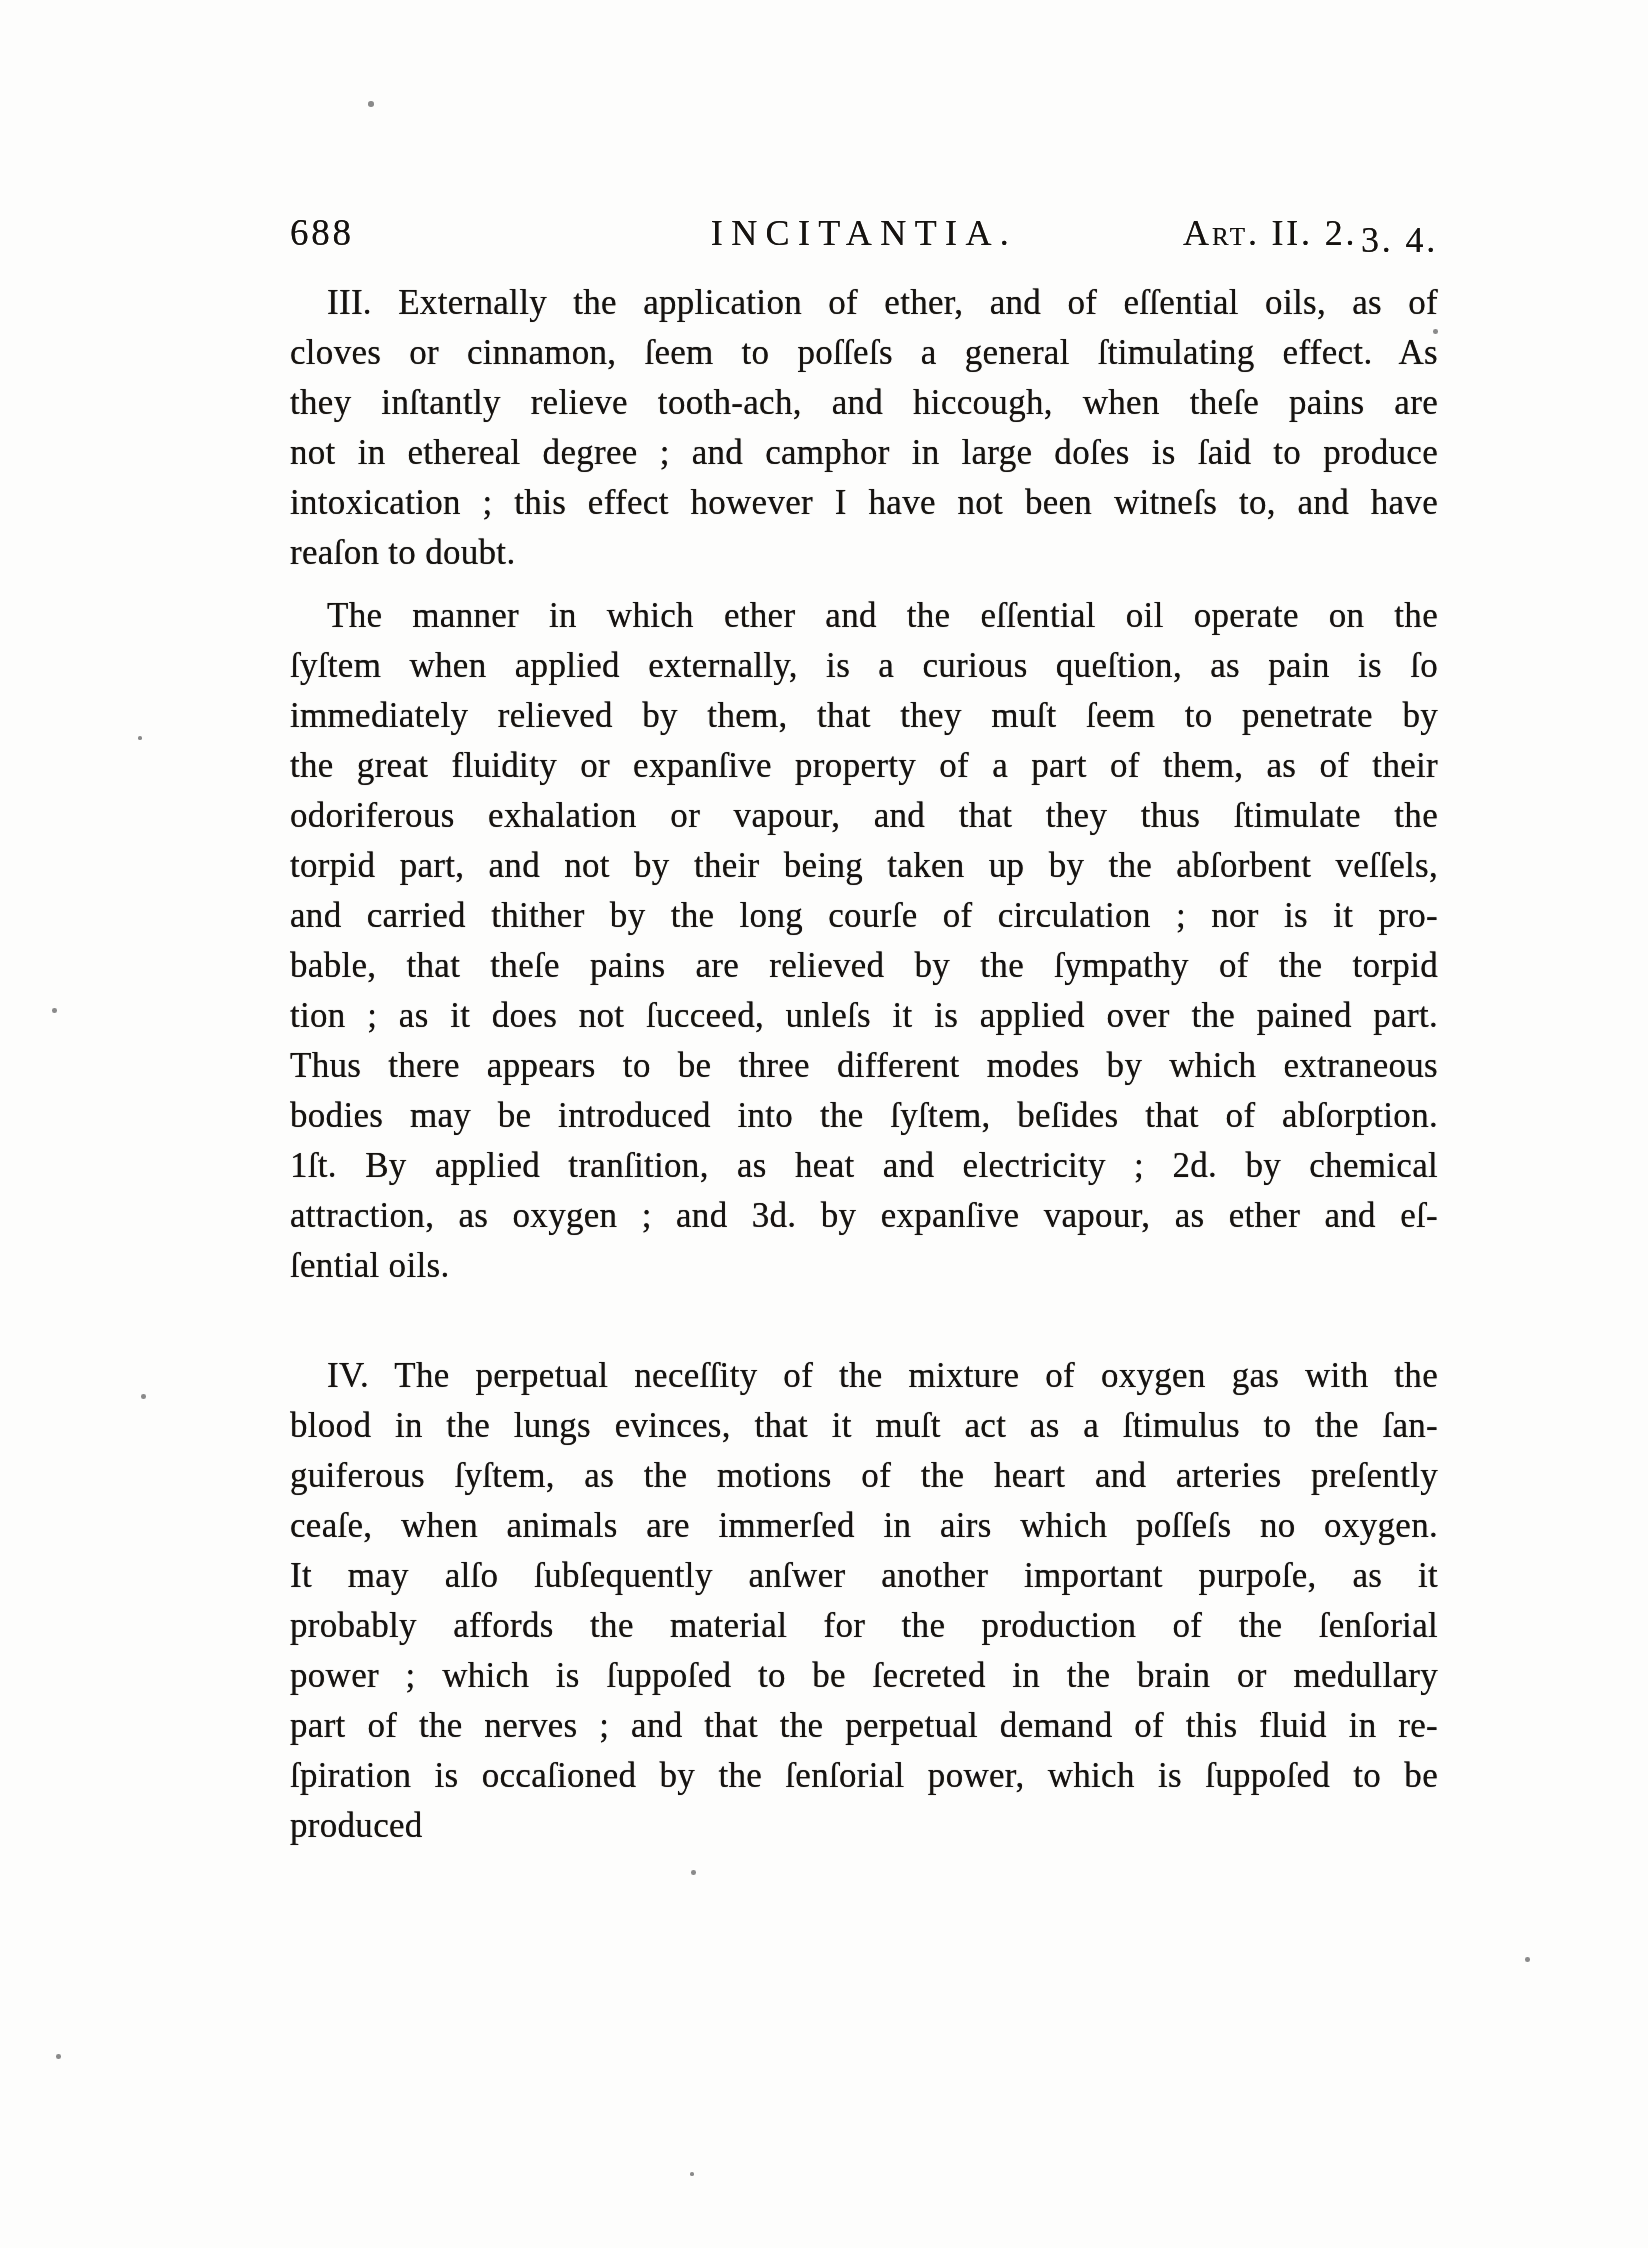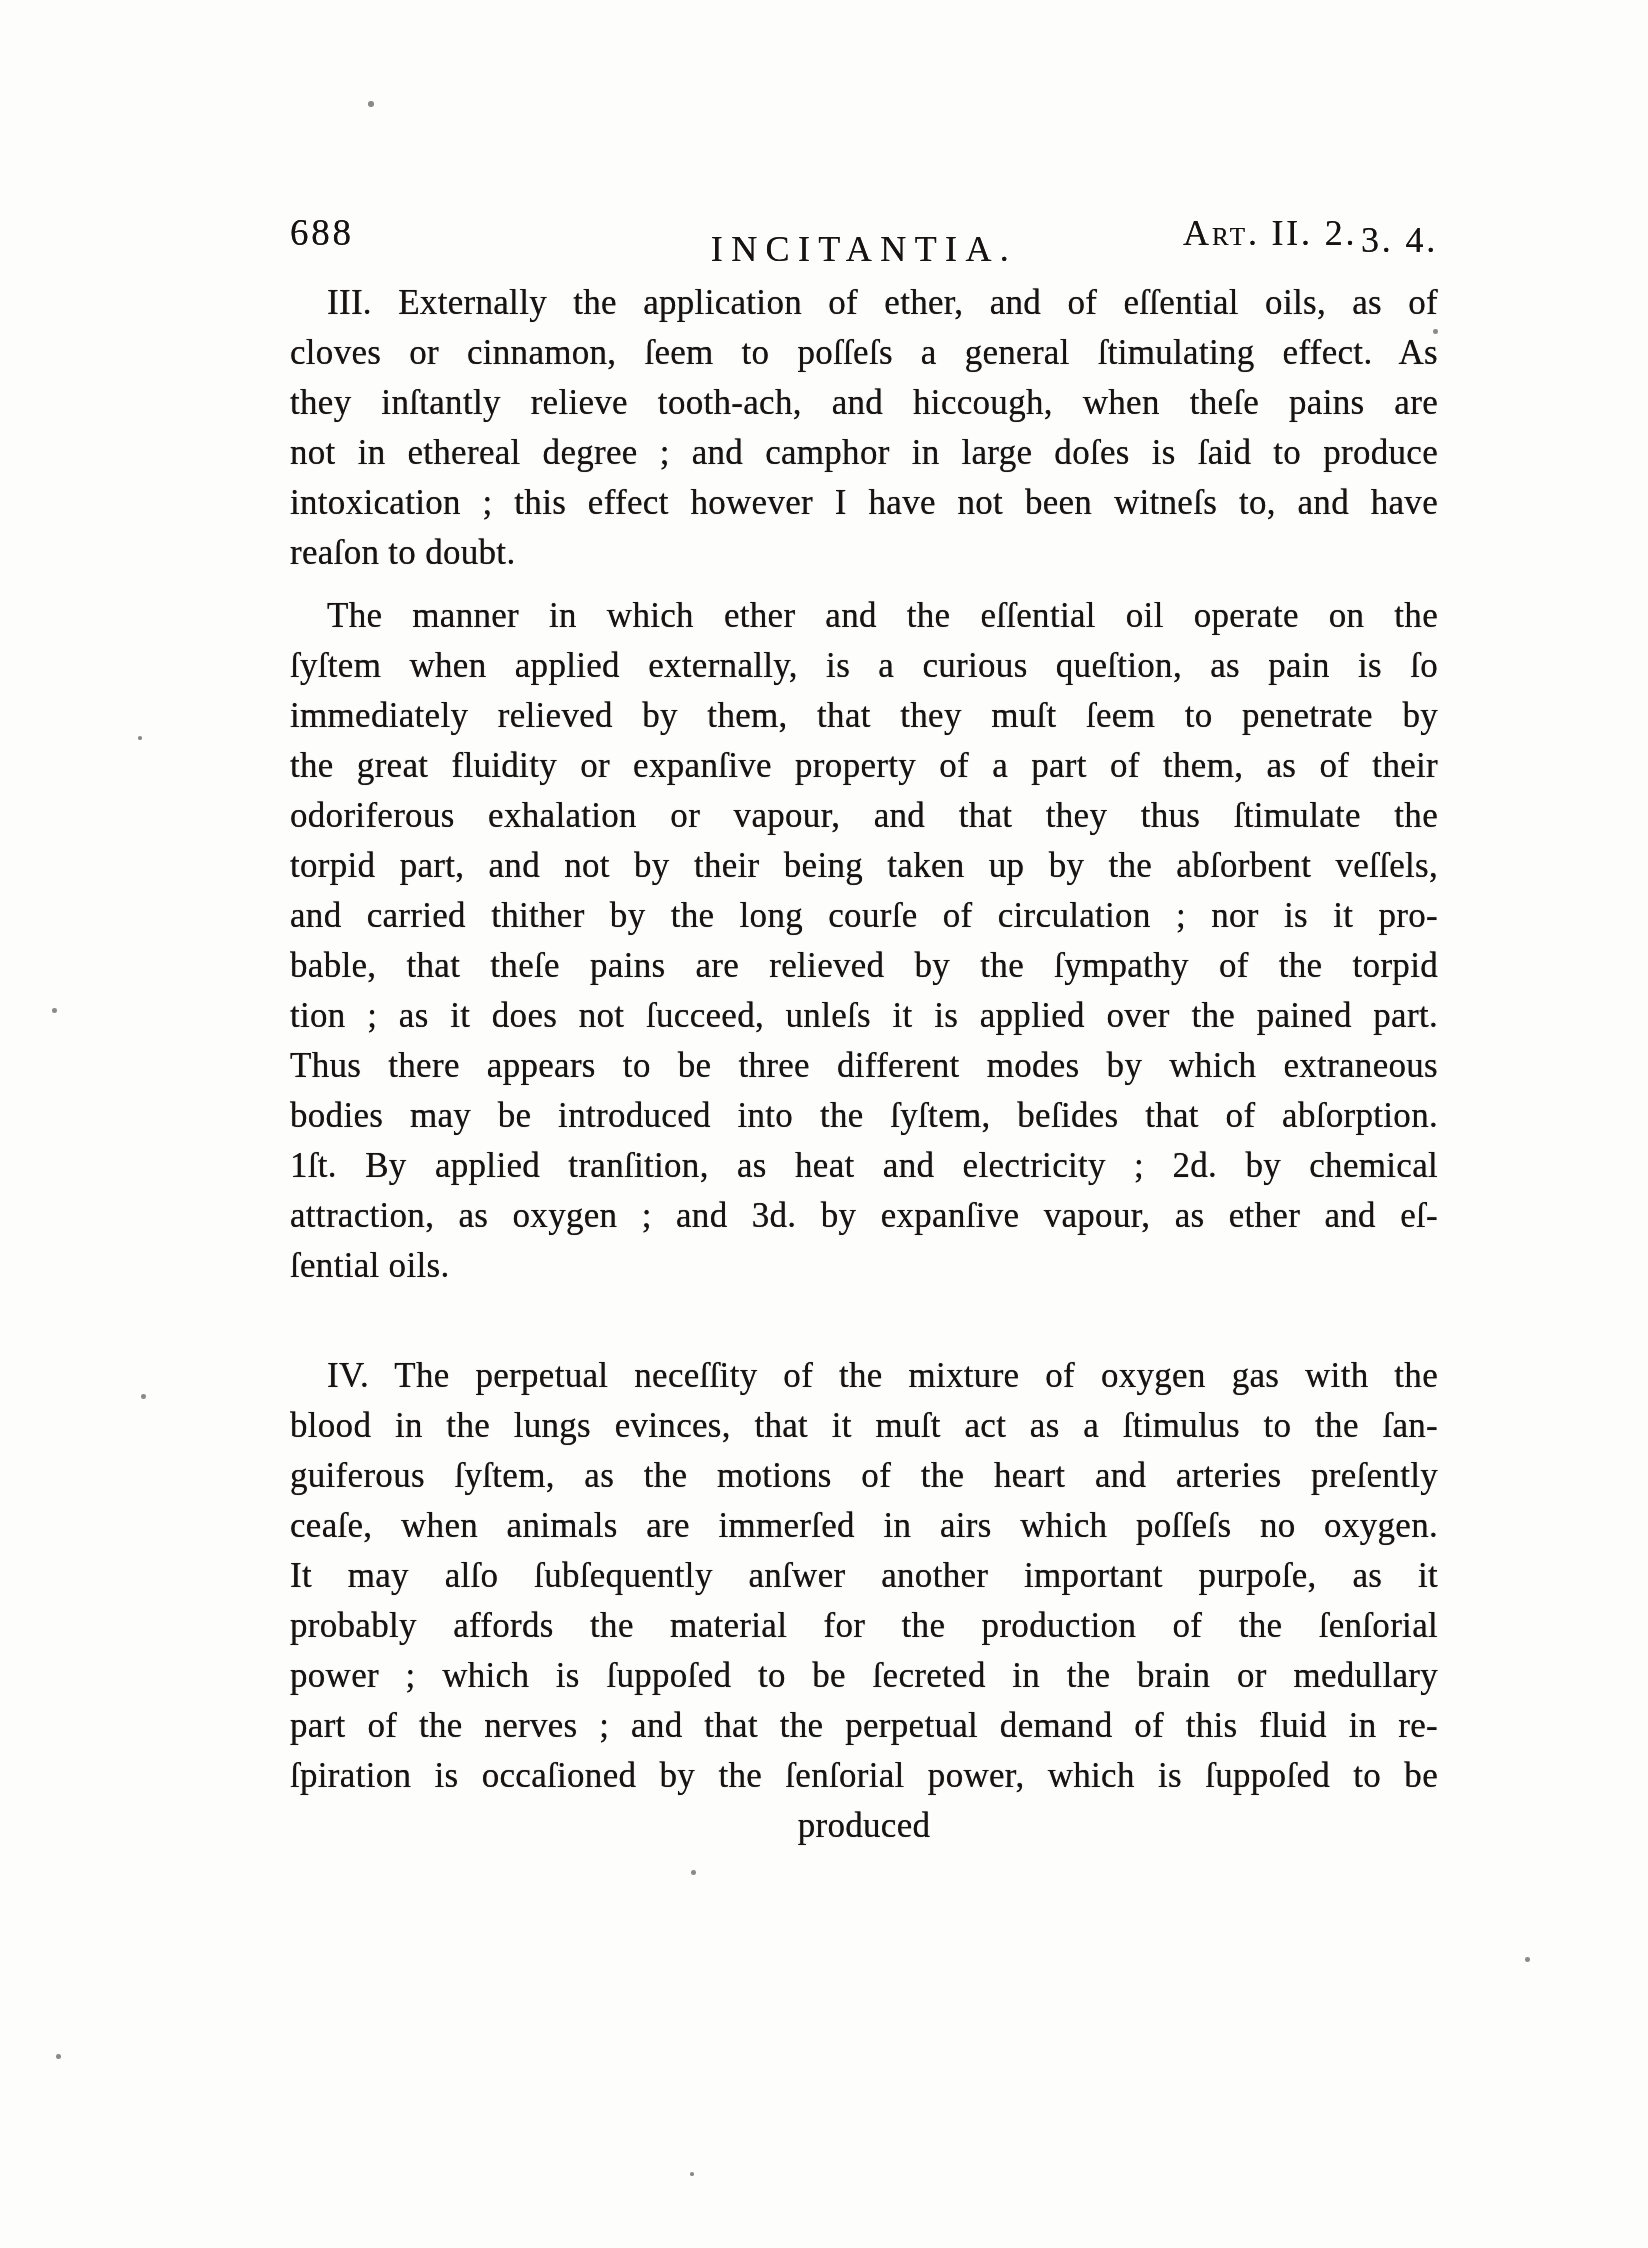--- a/index.html
+++ b/index.html
@@ -34,21 +34,20 @@
     text-shadow: 0 0 0.6px rgba(10,8,5,0.75);
   }
   .head-title {
     position: absolute;
     left: 50%;
     transform: translateX(-50%);
     top: 1.9px;
     font-size: 36px;
     letter-spacing: 8.4px;
     text-shadow: 0 0 0.6px rgba(10,8,5,0.75);
-    margin-top: 16px;
   }
   .art-ref {
     position: absolute;
     right: 0;
     top: 1.9px;
     font-size: 36px;
     font-variant: small-caps;
     letter-spacing: 2.8px;
     white-space: nowrap;
     text-shadow: 0 0 0.6px rgba(10,8,5,0.75);
@@ -72,21 +71,21 @@
   }
   .para + .para { margin-top: 13px; }
   .para:nth-child(3) { margin-top: 60px; }
   .line {
     text-align: justify;
     text-align-last: justify;
   }
   .line.no-just { text-align-last: left; }
   .line.indent { text-indent: 37px; }
   .catchword-row {
-    text-align: center;
+    text-align: left;
   }
   
   .speck {
     position: absolute;
     background: #2b2b2b;
     border-radius: 50%;
   }
   .speck.faint { background: #8a8a8a; }
 </style>
 </head>

